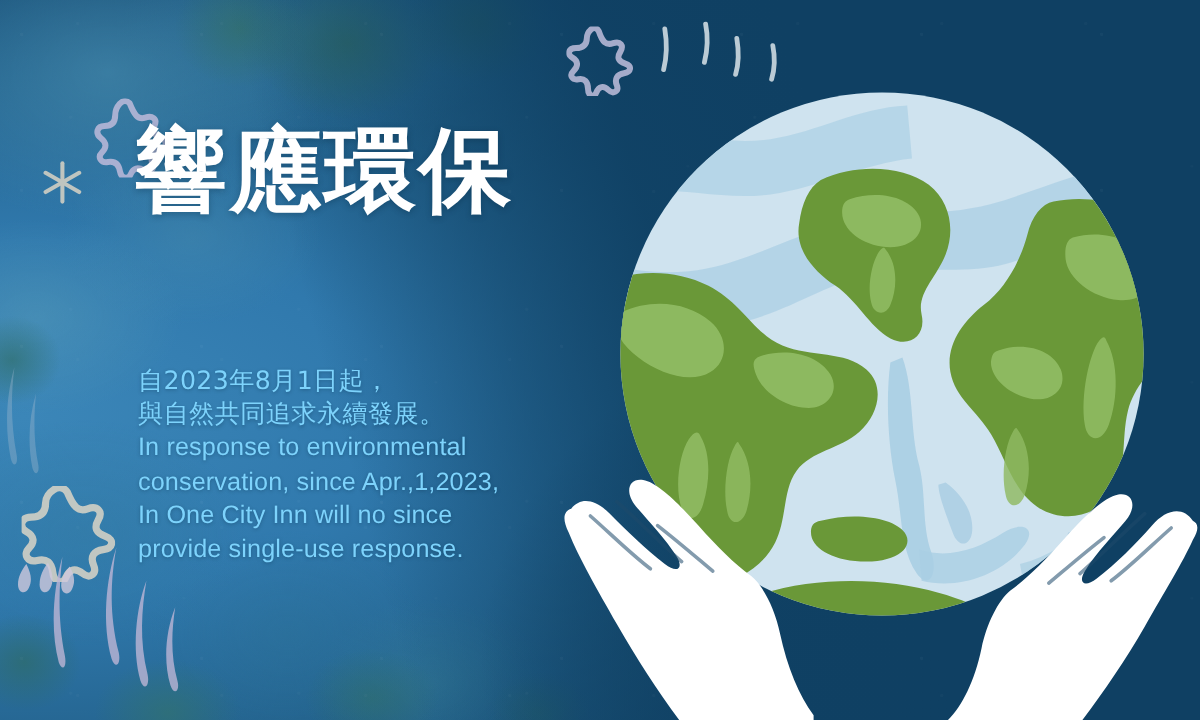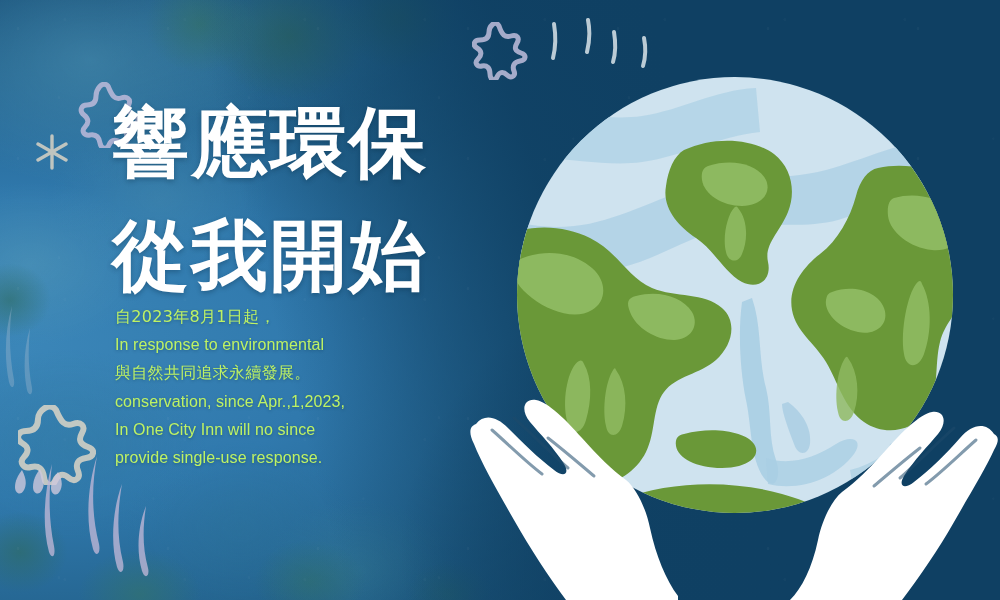--- a/index.html
+++ b/index.html
@@ -119,22 +119,22 @@
     text-shadow: 0 2px 5px rgba(6,38,60,.32);
   }
   #body-copy {
     position: absolute;
     left: 115px;
     top: 303px;
     width: 345px;
   }
   .copy-line {
     display: block;
-    color: #bef264;
-    font-size: 16px;
+    color: #7dd3fc;
+    font-size: 21px;
     line-height: 28.2px;
     white-space: nowrap;
     text-shadow: 0 1px 3px rgba(8,40,62,.34);
   }
   .copy-line.zh {
     font-family: "DejaVu Sans", "Liberation Sans", sans-serif;
     font-weight: 400;
     letter-spacing: .3px;
   }
   .copy-line.en {
@@ -327,26 +327,25 @@
         <path d="M484 388 C466 404 446 424 430 438"></path>
         <path d="M450 408 C432 422 416 436 404 446"></path>
       </g>
     </g>
   </svg>
 
   <div id="text-block">
 
     <div id="headline">
       <span class="headline-line">響應環保</span>
-      <span class="headline-line">從我開始</span>
     </div>
 
     <div id="body-copy">
       <span class="copy-line zh">自2023年8月1日起，</span>
+      <span class="copy-line zh">與自然共同追求永續發展。</span>
       <span class="copy-line en">In response to environmental</span>
-      <span class="copy-line zh">與自然共同追求永續發展。</span>
       <span class="copy-line en">conservation, since Apr.,1,2023,</span>
       <span class="copy-line en">In One City Inn will no since</span>
       <span class="copy-line en">provide single-use response.</span>
     </div>
 
   </div>
 </div>
 
 </body></html>

